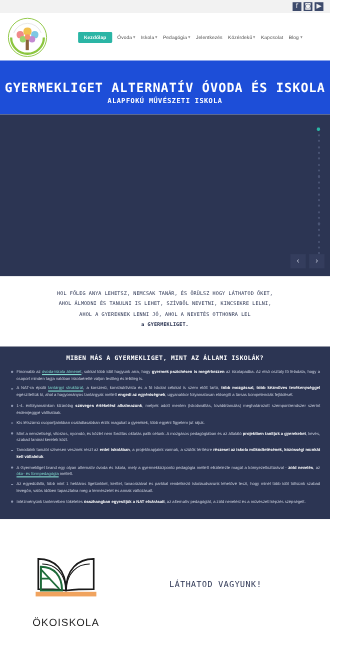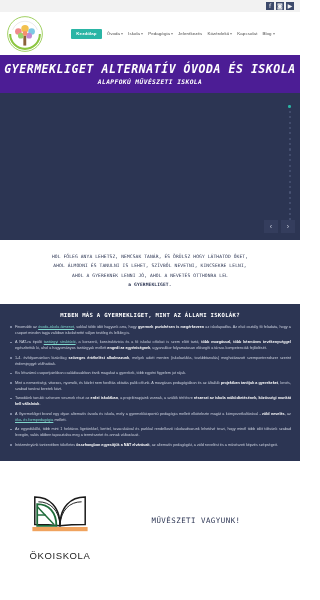--- a/index.html
+++ b/index.html
@@ -45,22 +45,22 @@
     padding: 2.5px 5px; border-radius: 1px; font-weight: bold;
   }
   .caret {
     width: 0; height: 0;
     border-left: 1.6px solid transparent; border-right: 1.6px solid transparent;
     border-top: 2px solid #8a8a8a; display: inline-block;
   }
 
   
   .banner {
-    background: #4c1d95; color: #ffffff;
-    padding: 7px 4px 8px; text-align: center; font-style: italic;
+    background: #1d4ed8; color: #ffffff;
+    padding: 18px 4px 8px; text-align: center;
   }
   .banner h1 {
     font-size: 11.5px; font-weight: bold; letter-spacing: .55px;
     font-family: "DejaVu Sans Mono", monospace;
   }
   .banner h2 {
     font-size: 6.2px; font-weight: bold; letter-spacing: .45px;
     margin-top: 2px; font-family: "DejaVu Sans Mono", monospace;
   }
 
@@ -254,14 +254,14 @@
       <path d="M60 76 C60 44 78 28 102 28 L102 74 C78 74 60 76 60 76 Z" fill="#ffffff" stroke="#1a1a1a" stroke-width="2.5"></path>
       <path d="M60 74 C58 50 44 36 24 36" fill="none" stroke="#1a1a1a" stroke-width="1.6"></path>
       <path d="M60 74 C62 50 76 36 96 36" fill="none" stroke="#1a1a1a" stroke-width="1.6"></path>
       <path d="M22 40 L22 76 L54 76 C54 54 42 40 22 40 Z" fill="none" stroke="#1e6b3a" stroke-width="3"></path>
       <path d="M22 44 L50 74" fill="none" stroke="#1e6b3a" stroke-width="2.4"></path>
       <path d="M22 58 L36 58" fill="none" stroke="#1e6b3a" stroke-width="2.4"></path>
       <rect x="14" y="78" width="92" height="7" fill="#f0a35e"></rect>
     </svg>
     <div class="cap">ÖKOISKOLA</div>
   </div>
-  <div class="eco-text">MŰVÉSZETI VAGYUNK!</div>
+  <div class="eco-text">LÁTHATOD VAGYUNK!</div>
 </div>
 
 </body></html>

